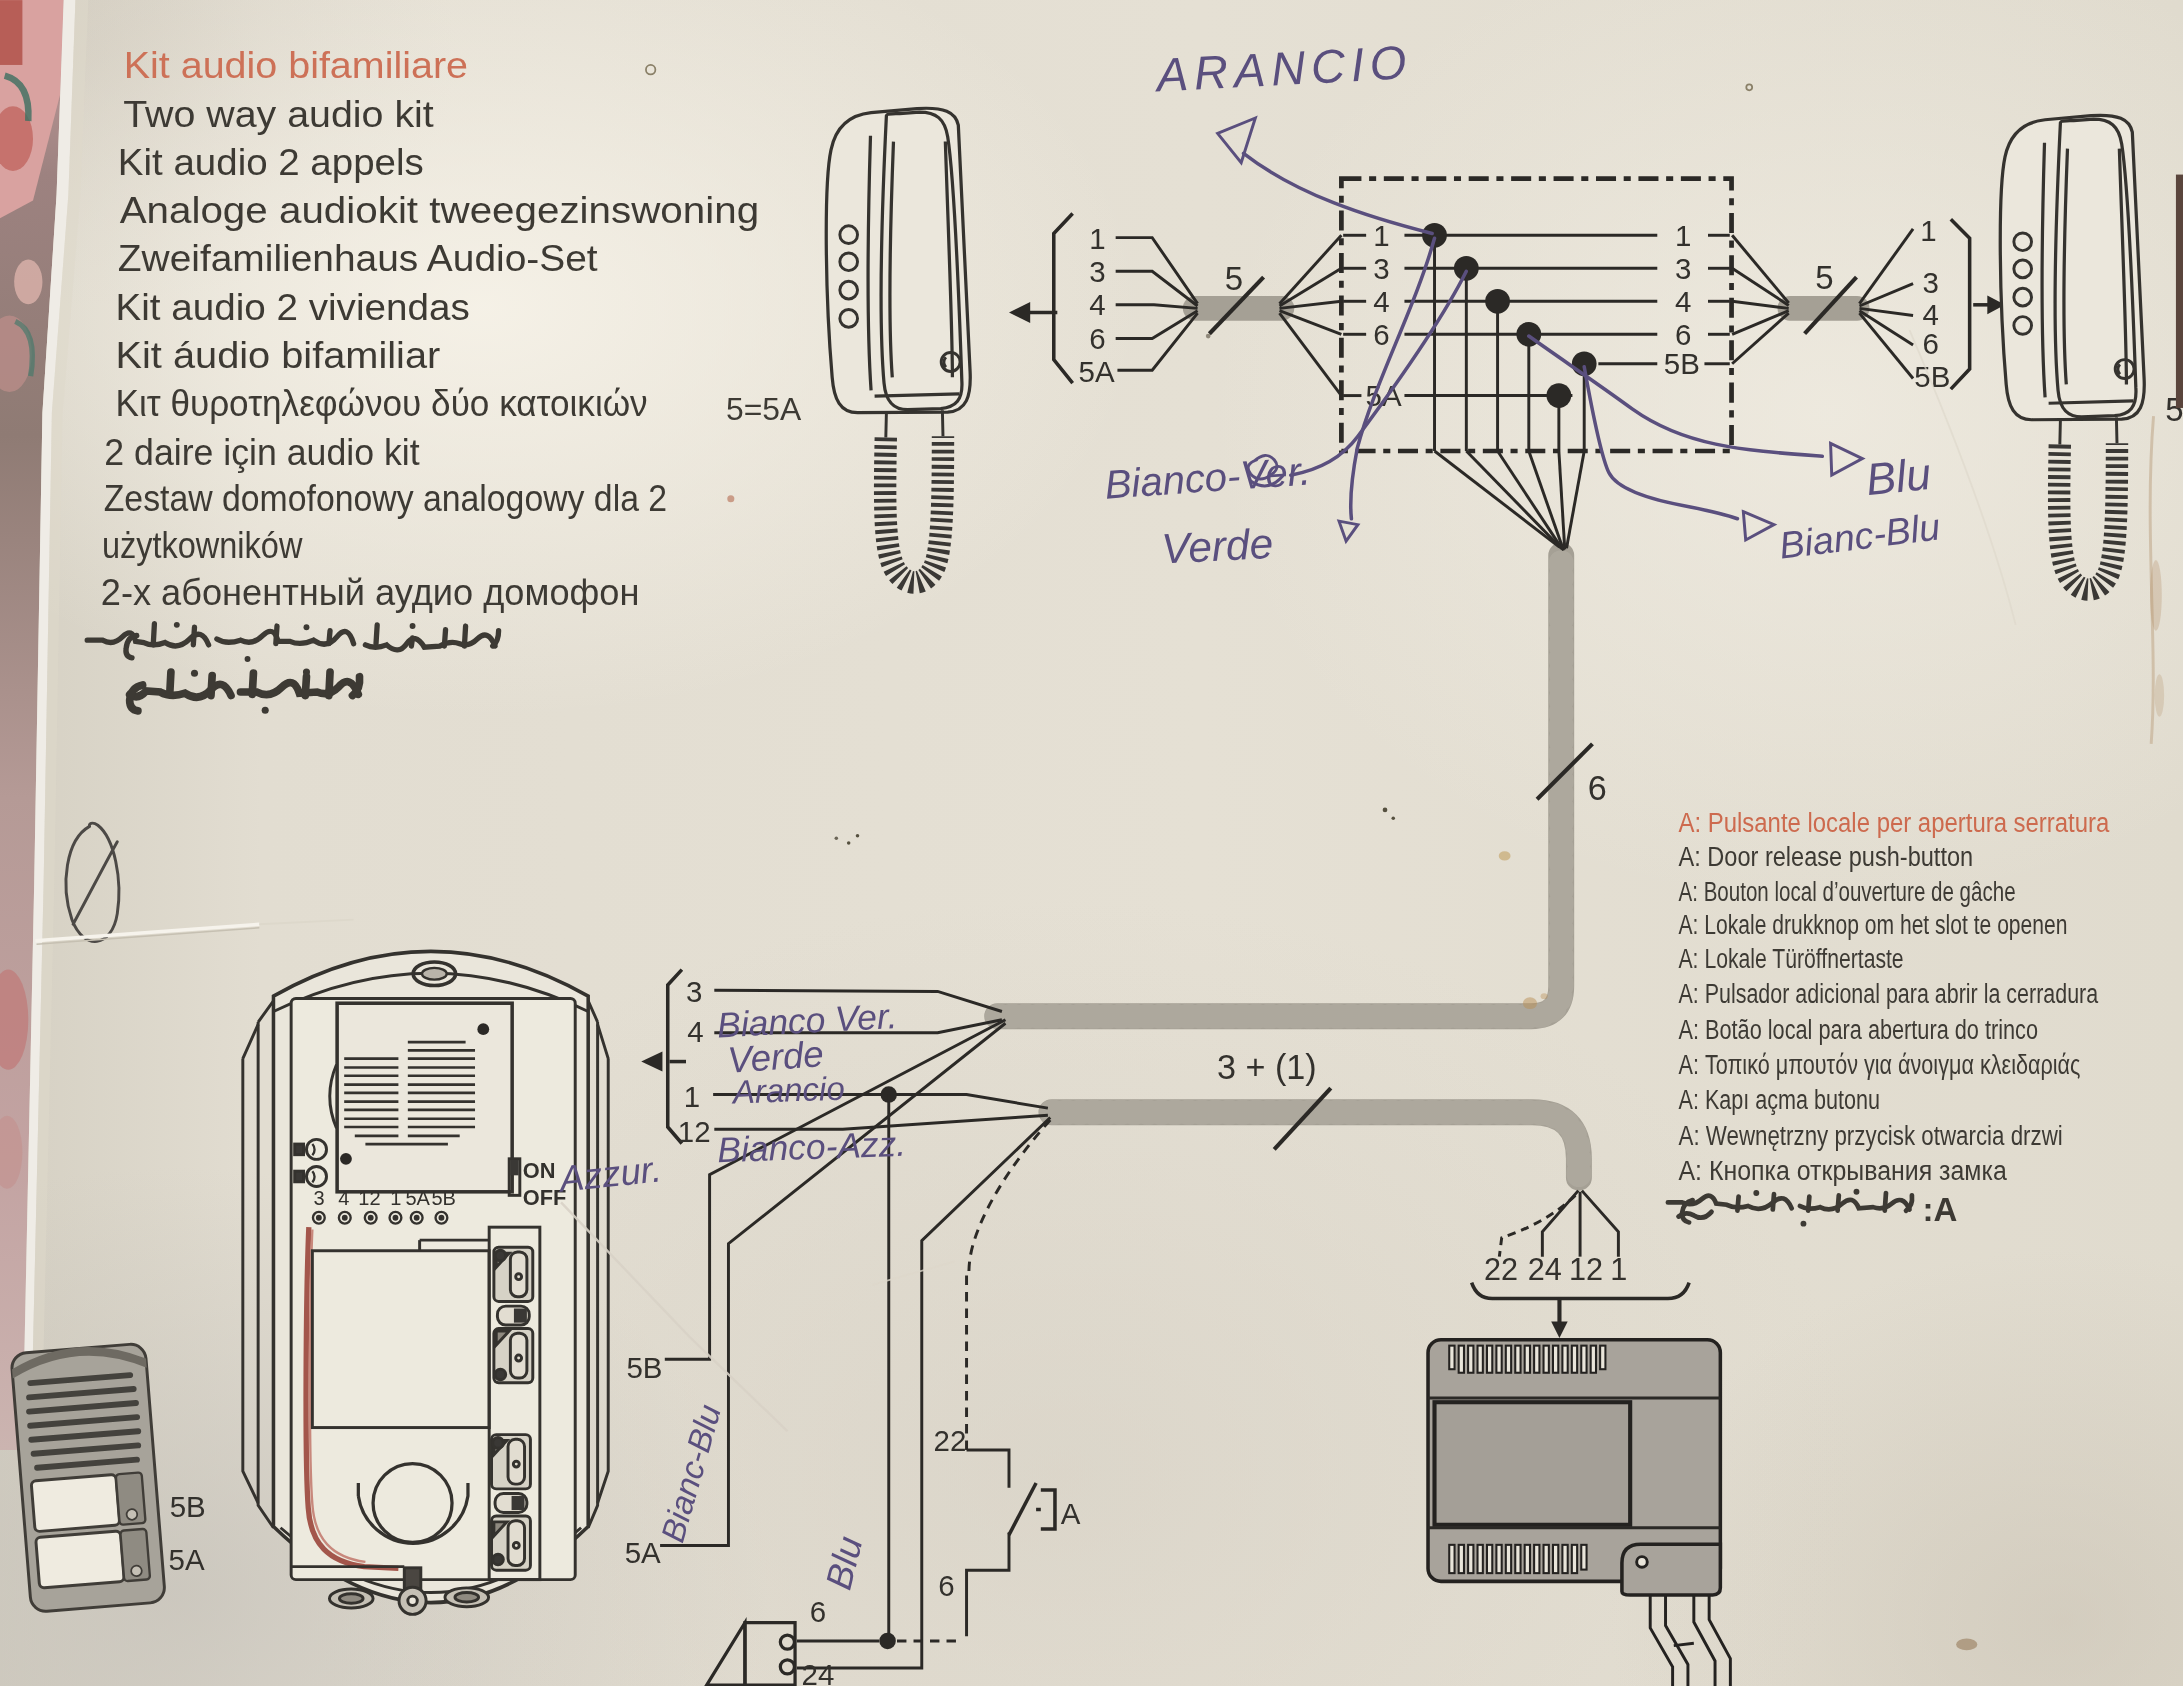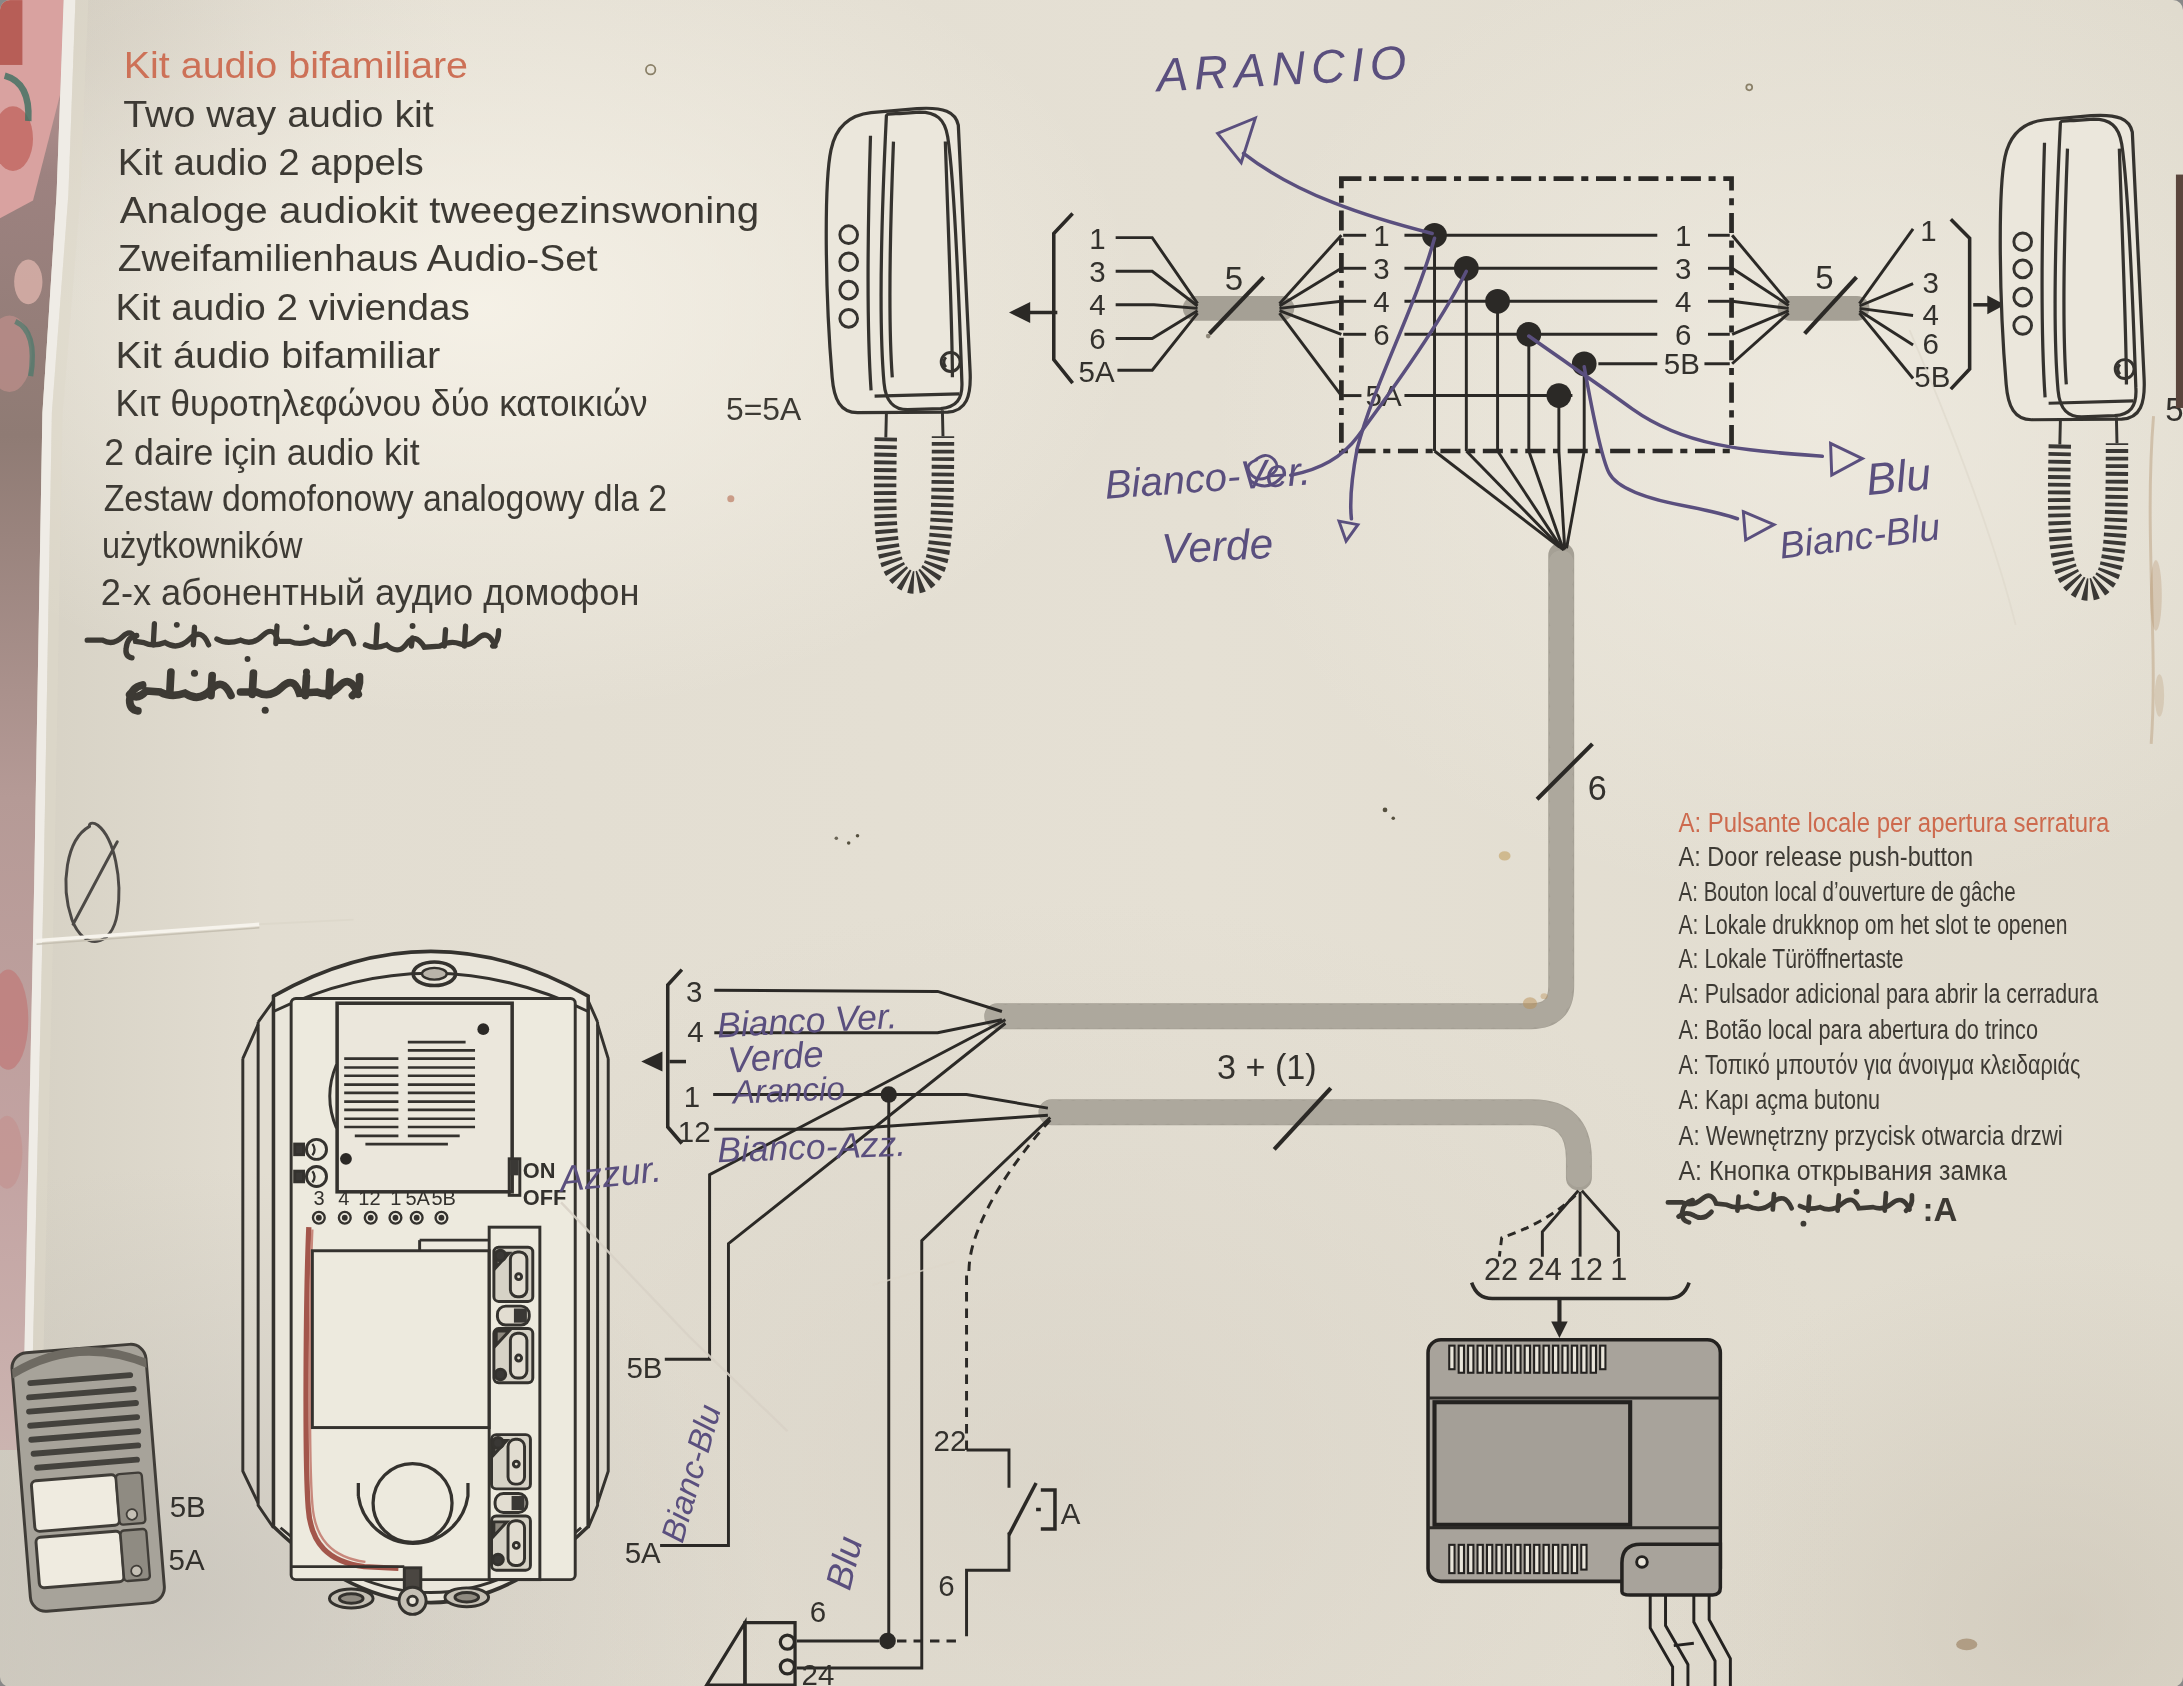--- a/index.html
+++ b/index.html
@@ -6,21 +6,20 @@
 #page{position:relative;width:2183px;height:1687px;overflow:hidden;
  font-family:"Liberation Sans",sans-serif;
  background:
   radial-gradient(943px 589px at 483px 307px, rgba(248,244,234,.85) 0%, rgba(248,244,234,0) 70%),
   radial-gradient(884px 707px at 1827px 413px, rgba(242,238,228,.7) 0%, rgba(242,238,228,0) 70%),
   radial-gradient(1061px 766px at 1061px 1474px, rgba(210,204,192,.5) 0%, rgba(210,204,192,0) 75%),
   radial-gradient(825px 589px at 177px 1591px, rgba(196,192,184,.7) 0%, rgba(196,192,184,0) 72%),
   radial-gradient(530px 354px at 88px 59px, rgba(205,198,186,.5) 0%, rgba(205,198,186,0) 70%),
   radial-gradient(648px 530px at 2063px 1621px, rgba(198,190,175,.5) 0%, rgba(198,190,175,0) 70%),
   linear-gradient(90deg, #d5d0c3 0%, #e2ddd1 12%, #e5e0d4 55%, #e0dbce 100%);
- border-radius: 10px;
 }
 svg{position:absolute;left:0;top:0;filter:blur(0.3px);}
 </style>
 </head>
 <body>
 <div id="page">
 <svg width="2183" height="1687" viewBox="0 0 3704 2862">
 <defs>
 <linearGradient id="lstrip" x1="0" y1="0" x2="0" y2="1">
  <stop offset="0" stop-color="#c8a0a0"></stop>

